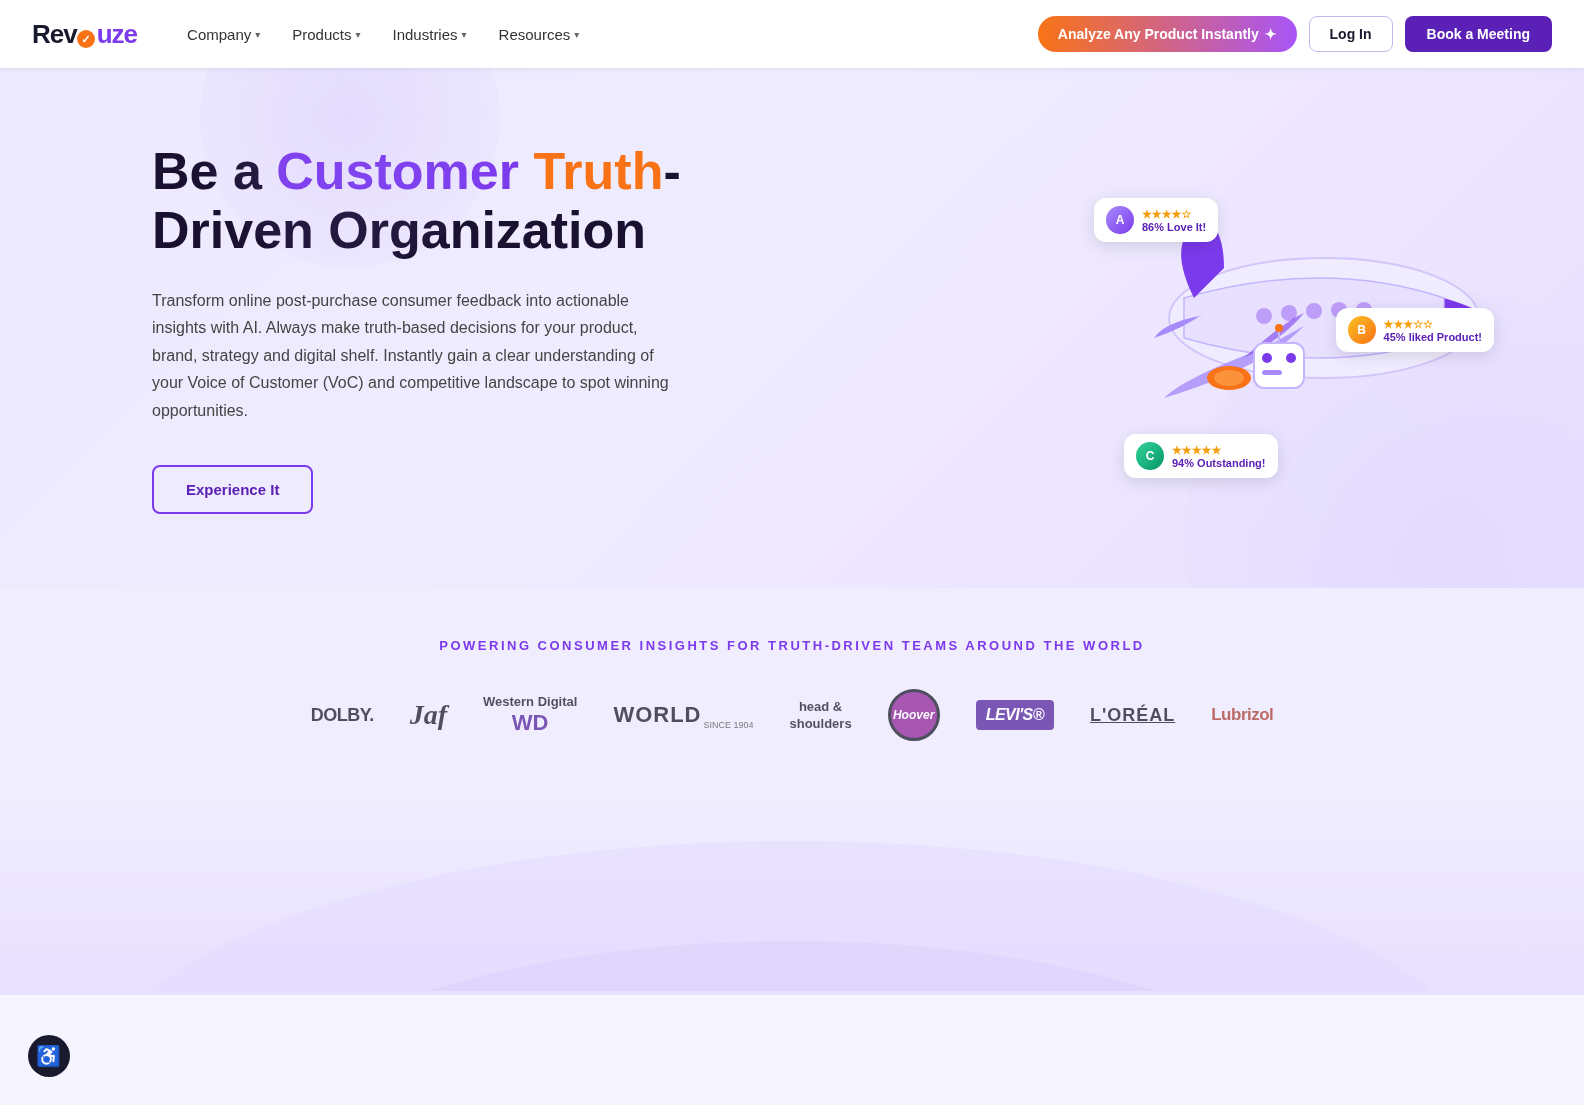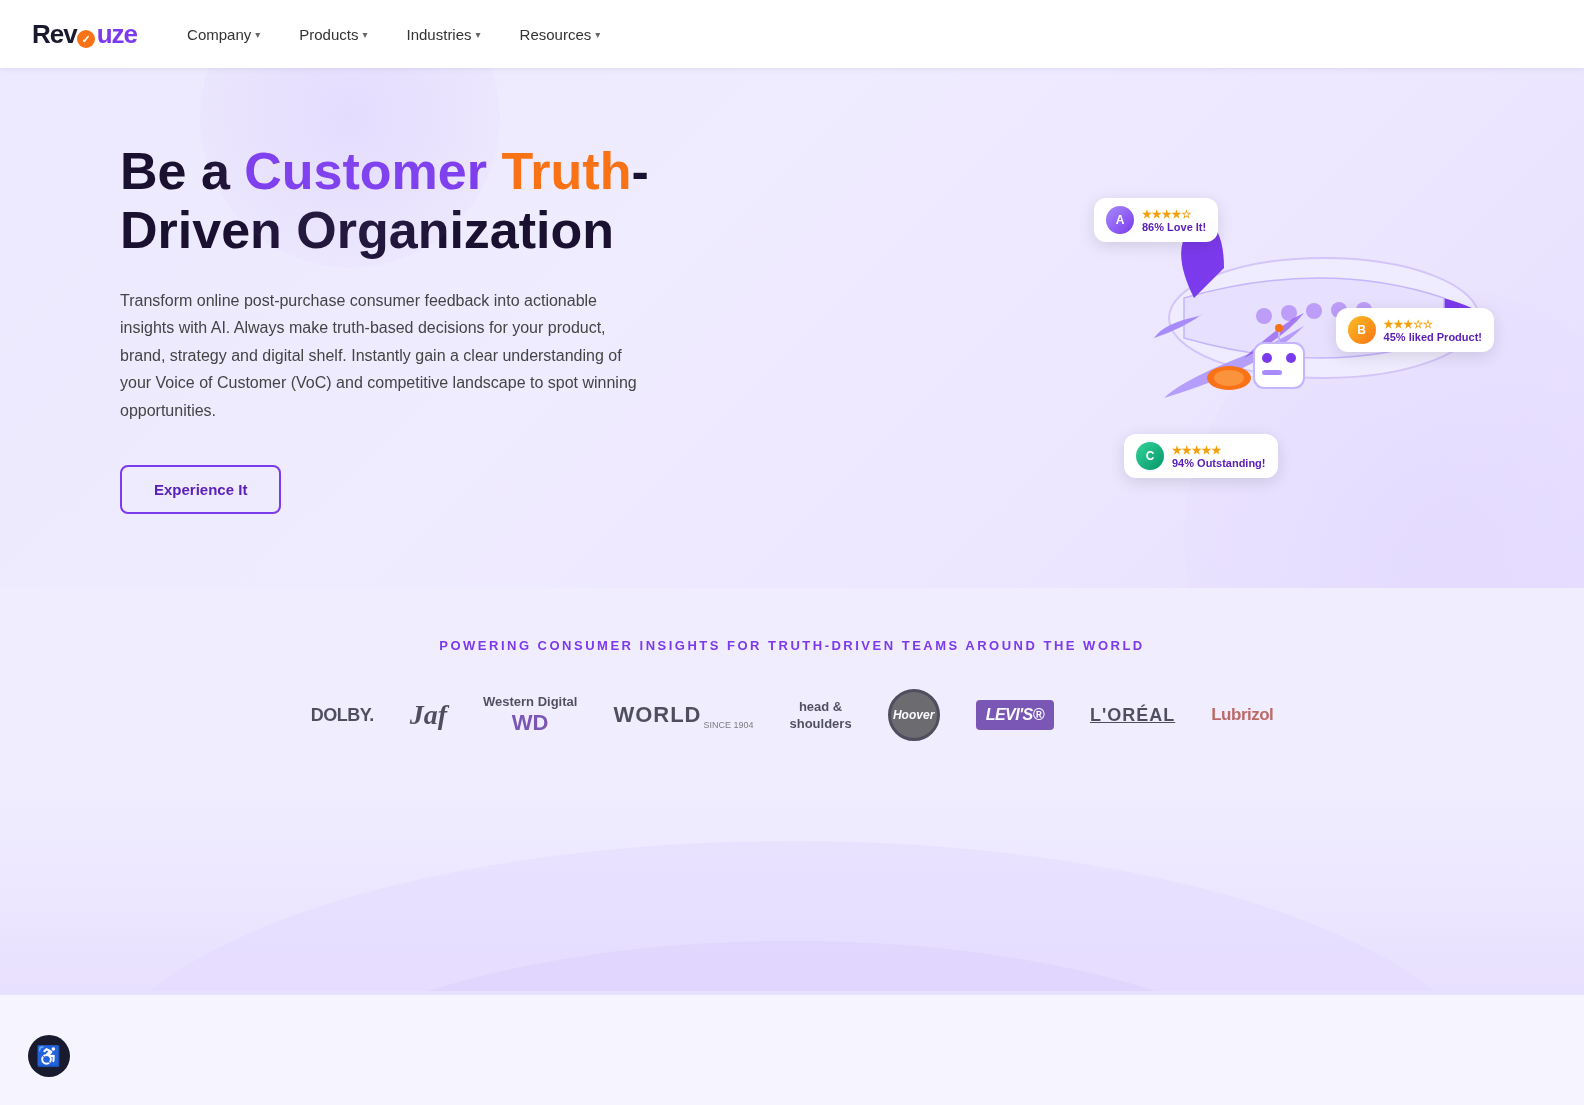--- a/index.html
+++ b/index.html
@@ -33,21 +33,21 @@
       width: 18px;
       height: 18px;
       font-size: 11px;
       text-align: center;
       line-height: 18px;
       margin-right: 2px;
     }
     .nav-links {
       display: flex;
       align-items: center;
-      gap: 11px;
+      gap: 4px;
       flex: 1;
     }
     .nav-item {
       display: flex;
       align-items: center;
       gap: 4px;
       padding: 8px 14px;
       font-size: 15px;
       color: #333;
       cursor: pointer;
@@ -102,21 +102,21 @@
     .hero {
       display: flex;
       align-items: center;
       justify-content: space-between;
       padding: 60px 80px 60px 120px;
       min-height: 520px;
       position: relative;
       background: linear-gradient(135deg, #ede9fe 0%, #f0ecff 40%, #e8e0ff 100%);
       overflow: hidden;
     }
-    .hero-left { max-width: 560px; flex-shrink: 0; }
+    .hero-left { max-width: 560px; flex-shrink: 0; margin-left: 32px; }
     .hero-heading {
       font-size: 52px;
       font-weight: 800;
       line-height: 1.12;
       color: #1a1030;
       margin-bottom: 28px;
     }
     .hero-heading .word-customer { color: #7c3aed; }
     .hero-heading .word-truth { color: #f97316; }
     .hero-desc {
@@ -297,20 +297,28 @@
     <div class="nav-item">
       <span>Industries</span>
       <span class="nav-chevron">▾</span>
     </div>
     <div class="nav-item">
       <span>Resources</span>
       <span class="nav-chevron">▾</span>
     </div>
   </div>
 
+  <div class="nav-actions">
+    <button class="btn-analyze">
+      <span>Analyze Any Product Instantly</span>
+      <span class="sparkle">✦</span>
+    </button>
+    <button class="btn-login">Log In</button>
+    <button class="btn-book">Book a Meeting</button>
+  </div>
 </nav>
 
 <section class="hero">
   <div class="hero-bg-circle bg-c1"></div>
   <div class="hero-bg-circle bg-c2"></div>
 
   <div class="hero-left">
     <h1 class="hero-heading">
       <span>Be a </span><span class="word-customer">Customer</span><span> </span><span class="word-truth">Truth</span><span>-Driven Organization</span>
     </h1>
@@ -399,21 +407,21 @@
       <span class="logo-text coty">WORLD</span>
       <span style="font-size: 9px; font-weight: 400; color: #555; margin-left: 2px; margin-top: 20px;">SINCE 1904</span>
     </div>
     <div class="logo-item">
       <span style="font-size: 13px; font-weight: 700; color: #1a1a2e; text-align: center; display: flex; flex-direction: column; align-items: center; gap: 2px;">
         <span>head &amp;</span>
         <span>shoulders</span>
       </span>
     </div>
     <div class="logo-item">
-      <div style="width: 52px; height: 52px; border: 3px solid #1a1a2e; border-radius: 50%; display: flex; align-items: center; justify-content: center; background: #404040;">
+      <div style="width: 52px; height: 52px; border: 3px solid #1a1a2e; border-radius: 50%; display: flex; align-items: center; justify-content: center; background: #a21caf;">
         <span style="color: #fff; font-size: 12px; font-weight: 700; font-style: italic;">Hoover</span>
       </div>
     </div>
     <div class="logo-item">
       <span class="logo-text levis">LEVI'S®</span>
     </div>
     <div class="logo-item">
       <span class="logo-text loreal">L'ORÉAL</span>
     </div>
     <div class="logo-item">

